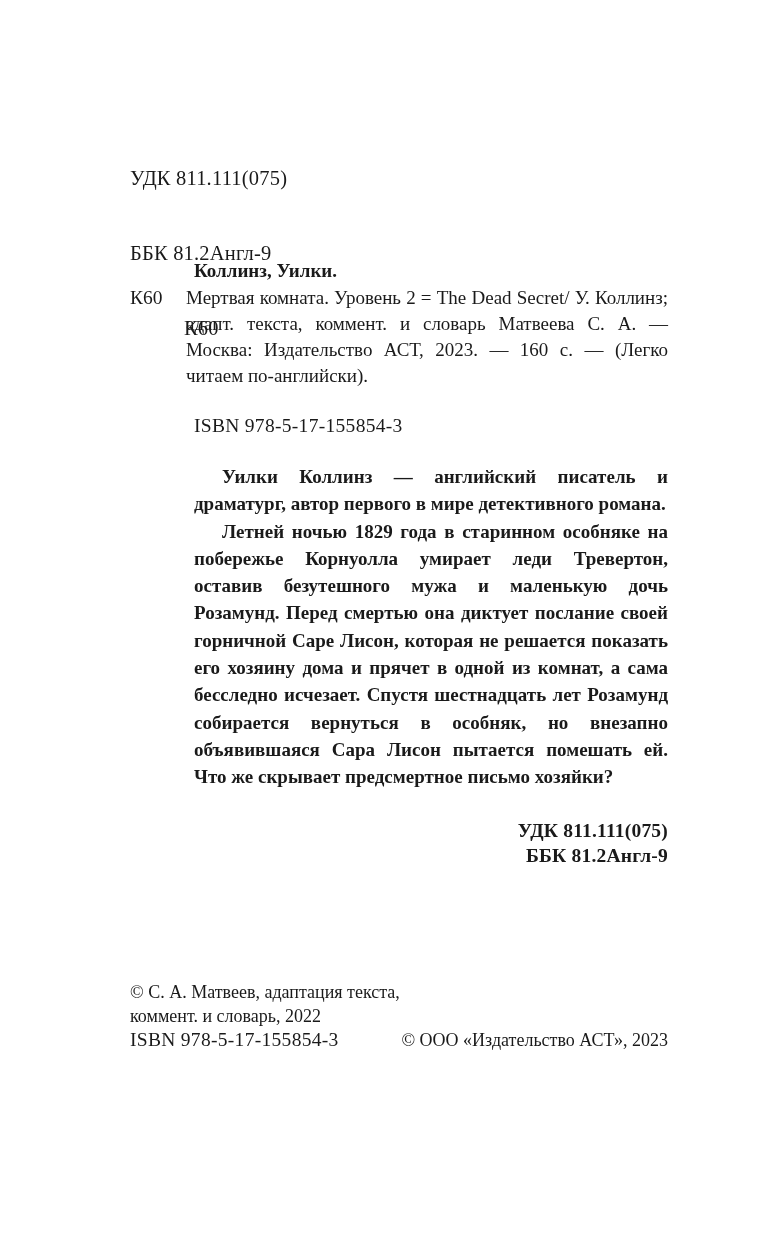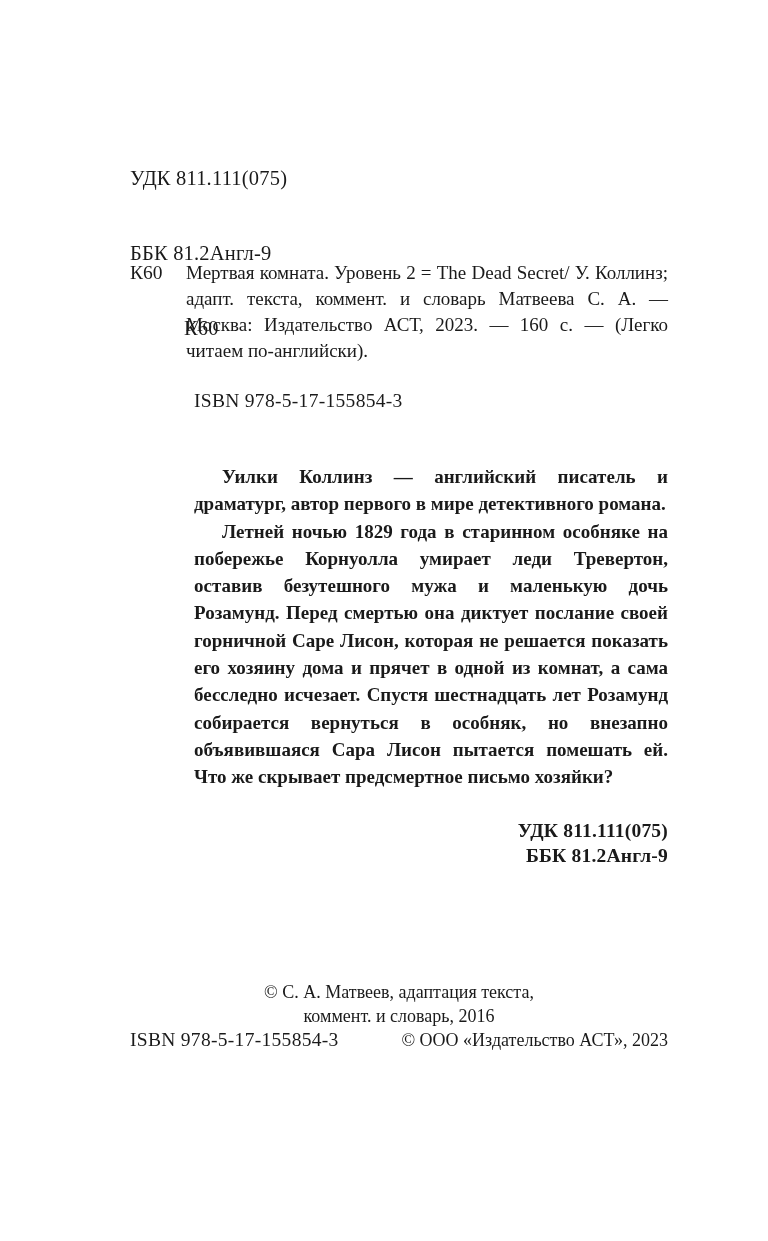--- a/index.html
+++ b/index.html
@@ -127,21 +127,21 @@
   
   .footer {
     position: absolute;
     left: 130px;
     top: 980px;
     width: 538px;
     font-size: 18px;
     line-height: 24px;
   }
   .footer-rights {
-    text-align: center;
+    text-align: left;
   }
   .footer-rights span { display: block; }
   .footer-last {
     display: flex;
     justify-content: space-between;
     align-items: baseline;
     margin-top: 0px;
   }
   .footer-isbn {
     font-size: 19.5px;
@@ -158,41 +158,42 @@
 <div class="page">
 
   <div class="codes">
     <span class="code-line">УДК 811.111(075)</span>
     <span class="code-line">ББК 81.2Англ-9</span>
     <span class="code-indent">К60</span>
   </div>
 
 
   <div class="biblio">
+    <div class="biblio-author">Коллинз, Уилки.</div>
     <div class="biblio-body">
       <div class="biblio-mark">К60</div>
       <div class="biblio-text">Мертвая комната. Уровень 2 = The Dead Secret/ У. Коллинз; адапт. текста, коммент. и словарь Матвеева С. А. — Москва: Издательство АСТ, 2023. — 160 с. — (Легко читаем по-английски).</div>
     </div>
     <div class="biblio-isbn">ISBN 978-5-17-155854-3</div>
   </div>
 
   <div class="annotation">
     <p>Уилки Коллинз — английский писатель и драматург, автор первого в мире детективного романа.</p>
     <p>Летней ночью 1829 года в старинном особняке на побережье Корнуолла умирает леди Тревертон, оставив безутешного мужа и маленькую дочь Розамунд. Перед смертью она диктует послание своей горничной Саре Лисон, которая не решается показать его хозяину дома и прячет в одной из комнат, а сама бесследно исчезает. Спустя шестнадцать лет Розамунд собирается вернуться в особняк, но внезапно объявившаяся Сара Лисон пытается помешать ей. Что же скрывает предсмертное письмо хозяйки?</p>
   </div>
 
   <div class="codes-repeat">
     <span>УДК 811.111(075)</span>
     <span>ББК 81.2Англ-9</span>
   </div>
 
   <div class="footer">
     <div class="footer-rights">
       <span>© С. А. Матвеев, адаптация текста,</span>
-      <span>коммент. и словарь, 2016</span>
+      <span>коммент. и словарь, 2022</span>
     </div>
     <div class="footer-last">
       <span class="footer-isbn">ISBN 978-5-17-155854-3</span>
       <span class="footer-publisher">© ООО «Издательство АСТ», 2023</span>
     </div>
   </div>
 
 </div>
 
 </body></html>

